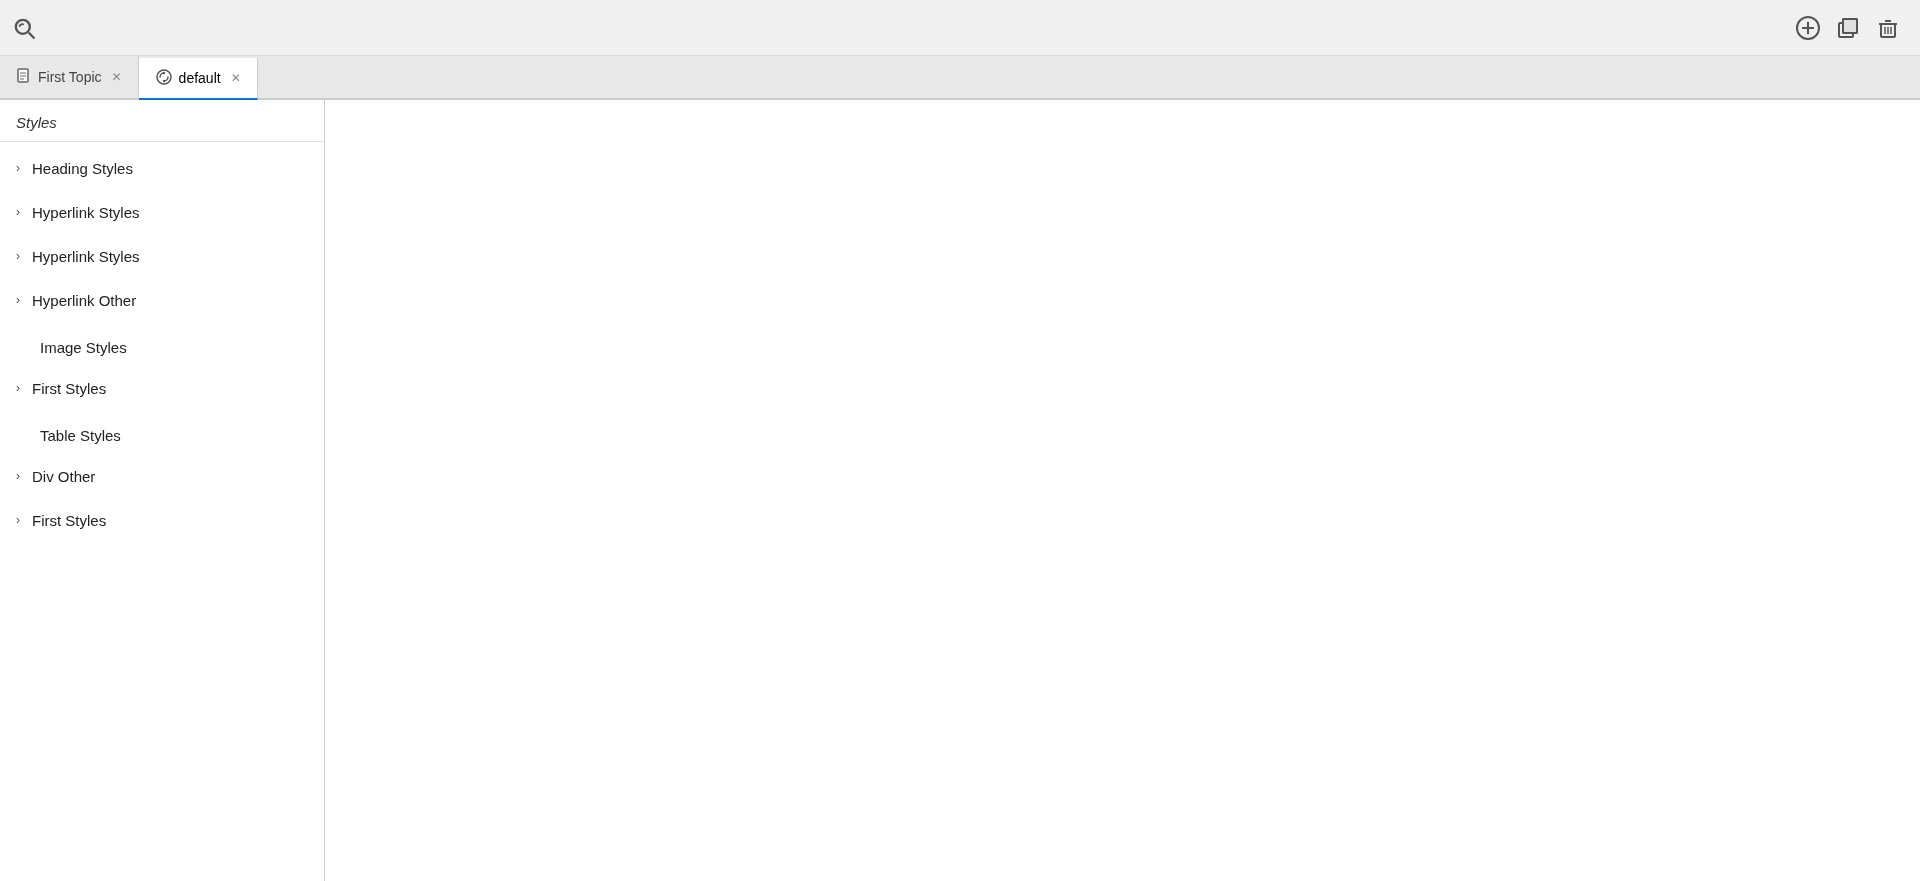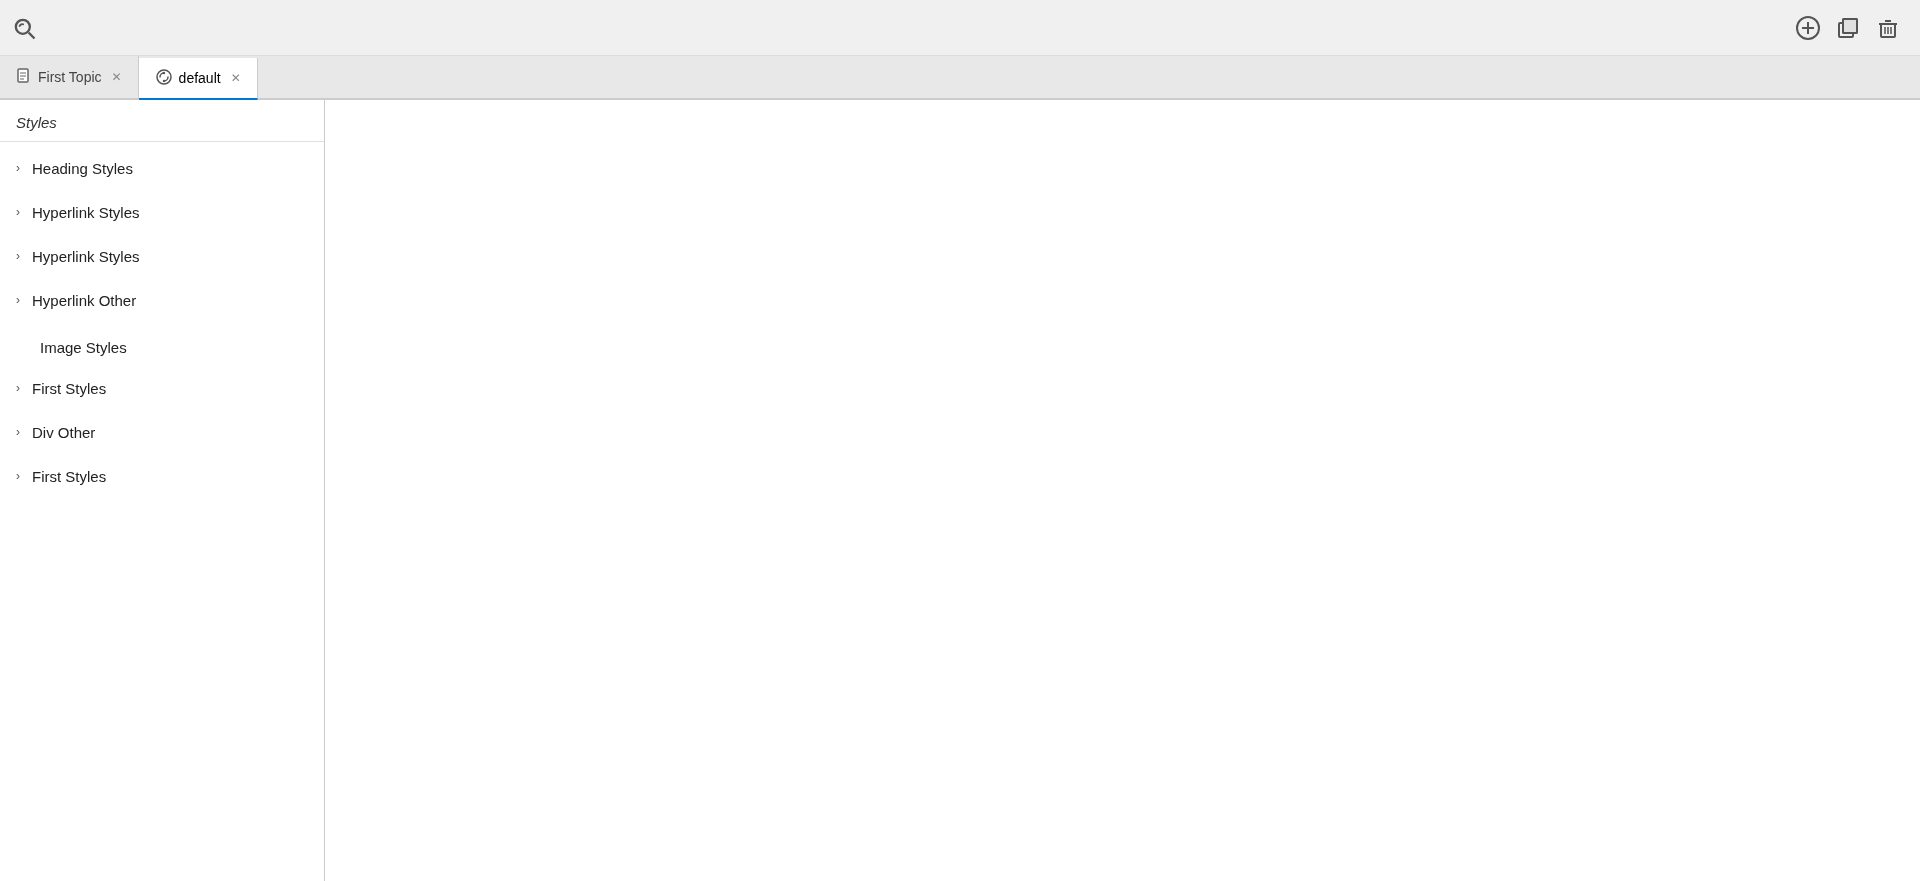--- a/index.html
+++ b/index.html
@@ -268,20 +268,23 @@
 
         <div class="style-item no-chevron">
           <span>Image Styles</span>
         </div>
 
         <div class="style-item">
           <span class="chevron">›</span>
           <span>First Styles</span>
         </div>
 
+        <div class="style-item no-chevron">
+          <span>Table Styles</span>
+        </div>
 
         <div class="style-item">
           <span class="chevron">›</span>
           <span>Div Other</span>
         </div>
 
         <div class="style-item">
           <span class="chevron">›</span>
           <span>First Styles</span>
         </div>

